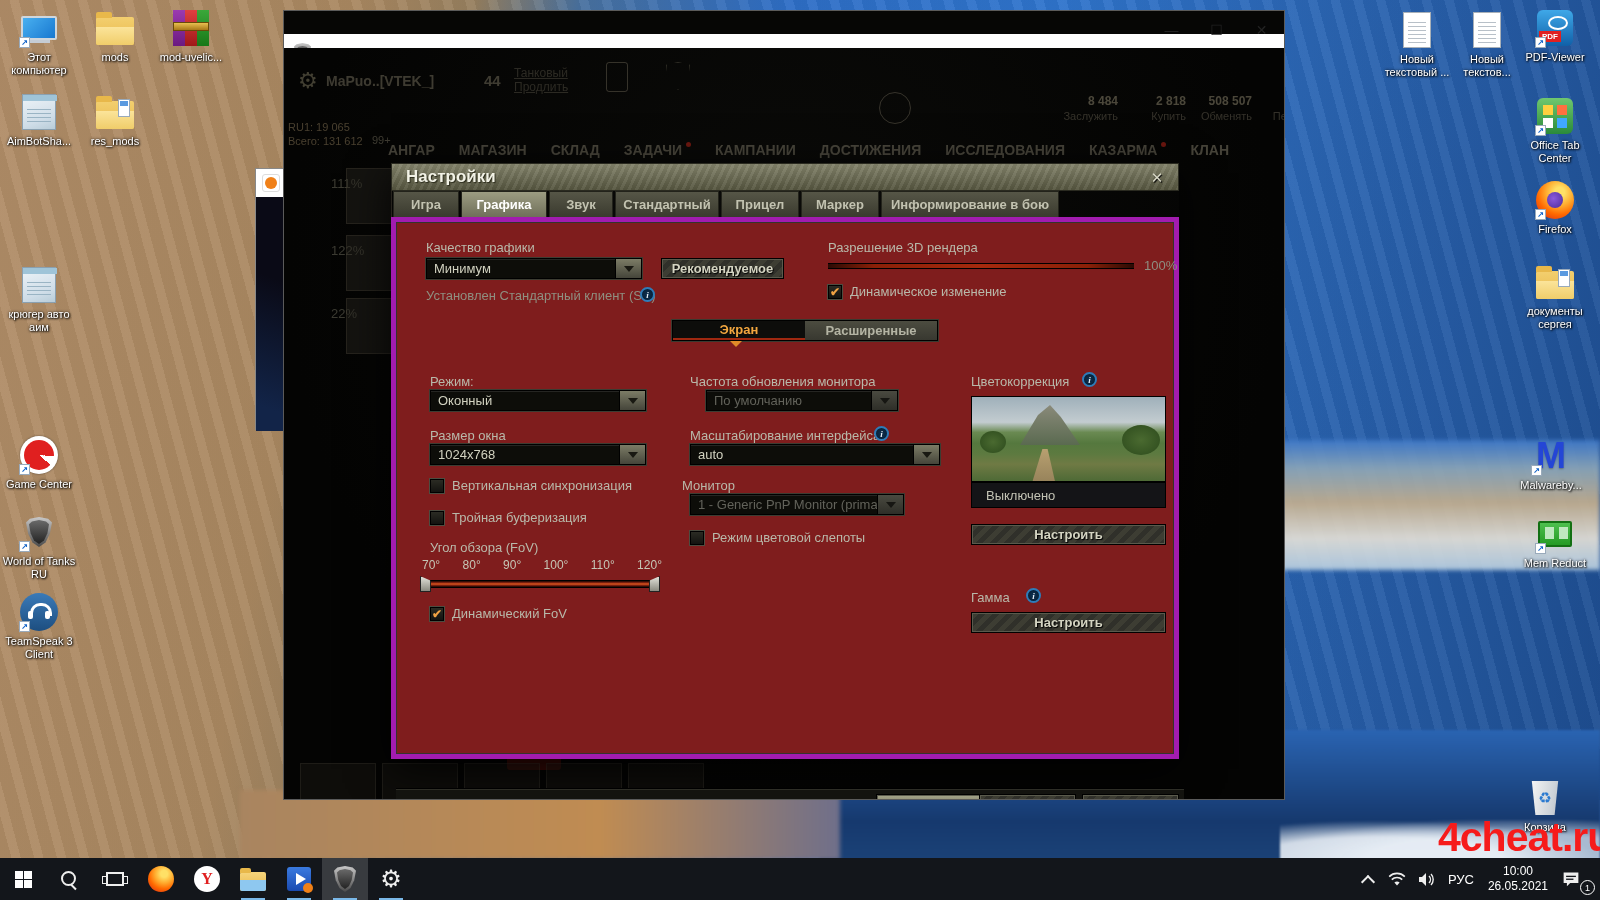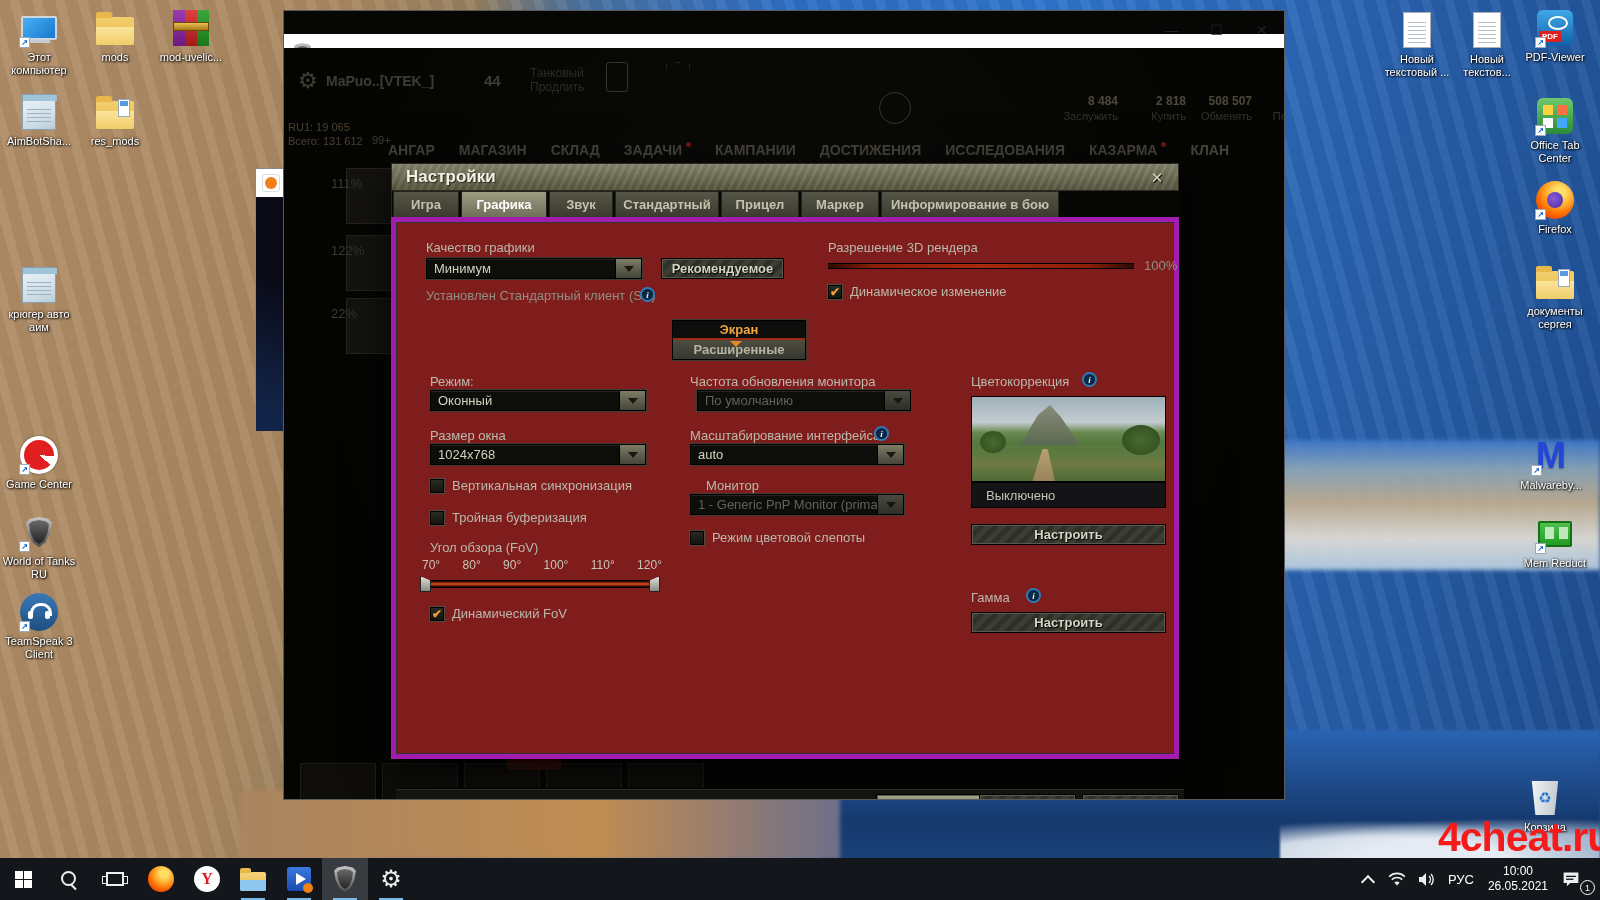--- a/index.html
+++ b/index.html
@@ -88,21 +88,21 @@
   .wbtn { width:45px; height:37px; display:flex; align-items:center; justify-content:center; font-size:14px; color:#222; cursor:pointer; }
   .client { position:absolute; left:0; top:37px; width:1000px; height:751px; background:radial-gradient(ellipse at 50% 30%, #0b0b09 0%, #040403 70%); }
 
   
   .hangar { position:absolute; inset:0; }
   .dim { color:rgba(195,185,155,.30); }
   .dim2 { color:rgba(195,185,155,.20); }
   .hgear { position:absolute; left:14px; top:20px; font-size:22px; color:rgba(200,190,150,.32); }
   .hplayer { position:absolute; left:42px; top:25px; font-size:14px; font-weight:bold; }
   .hlevel { position:absolute; left:200px; top:24px; font-size:15px; font-weight:bold; }
-  .hprem { position:absolute; left:246px; top:18px; font-size:12px; line-height:14px; }
+  .hprem { position:absolute; left:230px; top:18px; font-size:12px; line-height:14px;text-decoration:underline; }
   .hbag { position:absolute; left:322px; top:14px; width:22px; height:30px; border:1px solid rgba(190,180,150,.25); border-radius:3px; }
   .hshield { position:absolute; left:382px; top:14px; width:24px; height:28px; border:1px solid rgba(190,180,150,.22); clip-path:polygon(50% 0,100% 10%,92% 60%,50% 100%,8% 60%,0 10%); }
   .hbattle { position:absolute; left:405px; top:40px; width:172px; height:42px;
     background:linear-gradient(rgba(140,26,14,.55),rgba(66,10,6,.55)); border:1px solid rgba(180,60,30,.35); border-radius:2px;
     display:flex; align-items:center; justify-content:center; font-size:20px; font-weight:bold; color:rgba(235,190,130,.55); }
   .hwot { position:absolute; left:595px; top:44px; width:32px; height:32px; border:1px solid rgba(190,180,150,.25); border-radius:50%; }
   .hcur { position:absolute; top:46px; width:64px; text-align:right; font-size:12px; line-height:15px; }
   .hcur .v { font-weight:bold; color:rgba(205,195,160,.35); }
   .hcur .a { color:rgba(175,165,140,.28); font-size:11px; }
   .hnotif { position:absolute; left:88px; top:86px; font-size:11px; }
@@ -147,21 +147,21 @@
   .btn.dimmed { color:#8e8e80; }
   .cbrow { position:absolute; display:flex; align-items:center; gap:8px; }
   .cb { width:14px; height:14px; background:linear-gradient(#2b2b23,#131310); border:1px solid #000;
     box-shadow:0 0 0 1px #4c4c40; display:flex; align-items:center; justify-content:center; cursor:pointer; }
   .cb .tick { font-size:12px; font-weight:bold; color:#f0a243; line-height:10px; visibility:hidden; }
   .cb.checked .tick { visibility:visible; }
   .cb-label { font-size:13px; color:#b9b9aa; white-space:nowrap; }
   .info { width:15px; height:15px; border-radius:50%; background:radial-gradient(#0d3050,#061c30); border:2px solid #2e7cb8;
     color:#e8f2fa; font-size:9px; font-weight:bold; font-style:italic; display:flex; align-items:center; justify-content:center;
     font-family:"Liberation Serif", serif; }
-  .subtabs { position:absolute; left:276px; top:152px; display:flex; border:1px solid #000; box-shadow:0 0 0 1px #3a3a30;flex-direction:column; }
+  .subtabs { position:absolute; left:276px; top:152px; display:flex; border:1px solid #000; box-shadow:0 0 0 1px #3a3a30; }
   .subtab { width:132px; height:19px; display:flex; align-items:center; justify-content:center; font-size:13px; font-weight:bold; cursor:pointer; }
   .subtab.active { background:#0d0d0b; color:#f2a63f; border-bottom:2px solid #a02810; }
   .subtab.idle { background:linear-gradient(#4c4c40,#383830); color:#b4b4a4; }
   .subchev { position:absolute; left:334px; top:173px; width:0; height:0; border-left:6px solid transparent; border-right:6px solid transparent;
     border-top:6px solid #e08a28; }
   .hr-slider { position:absolute; height:4px; background:linear-gradient(90deg,#2a0a04,#8a2008 15%,#a62a0e 50%,#8a2008 85%,#2a0a04);
     box-shadow:0 1px 0 #000, 0 -1px 0 #000; }
   .fov-ticks { position:absolute; display:flex; justify-content:space-between; font-size:12px; color:#c6c6b6; }
   .fov-slider { position:absolute; height:16px; }
   .fov-track { position:absolute; left:4px; right:4px; top:4px; height:8px; border:1px solid #000;
@@ -524,31 +524,31 @@
           <div class="fov-handle right"></div>
         </div>
         <div class="cbrow" style="left:34px;top:384px">
           <span class="cb checked">
               <span class="tick">✔</span>
             </span>
           <span class="cb-label">Динамический FoV</span>
         </div>
 
         <span class="lab" style="left:294px;top:152px">Частота обновления монитора</span>
-        <div class="dd disabled" style="left:301px;top:168px;width:214px">
+        <div class="dd disabled" style="left:310px;top:168px;width:192px">
           <span class="val">По умолчанию</span>
             <span class="arrow"></span>
         </div>
         <span class="lab" style="left:294px;top:206px">Масштабирование интерфейса</span>
         <div class="info" style="position:absolute;left:478px;top:204px">i</div>
-        <div class="dd" style="left:294px;top:222px;width:214px">
+        <div class="dd" style="left:294px;top:222px;width:250px">
           <span class="val">auto</span>
             <span class="arrow"></span>
         </div>
-        <span class="lab" style="left:310px;top:256px">Монитор</span>
+        <span class="lab" style="left:286px;top:256px">Монитор</span>
         <div class="dd disabled" style="left:294px;top:272px;width:214px">
           <span class="val">1 - Generic PnP Monitor (primary)</span>
             <span class="arrow"></span>
         </div>
         <div class="cbrow" style="left:294px;top:308px">
           <span class="cb">
               <span class="tick">✔</span>
             </span>
           <span class="cb-label">Режим цветовой слепоты</span>
         </div>

